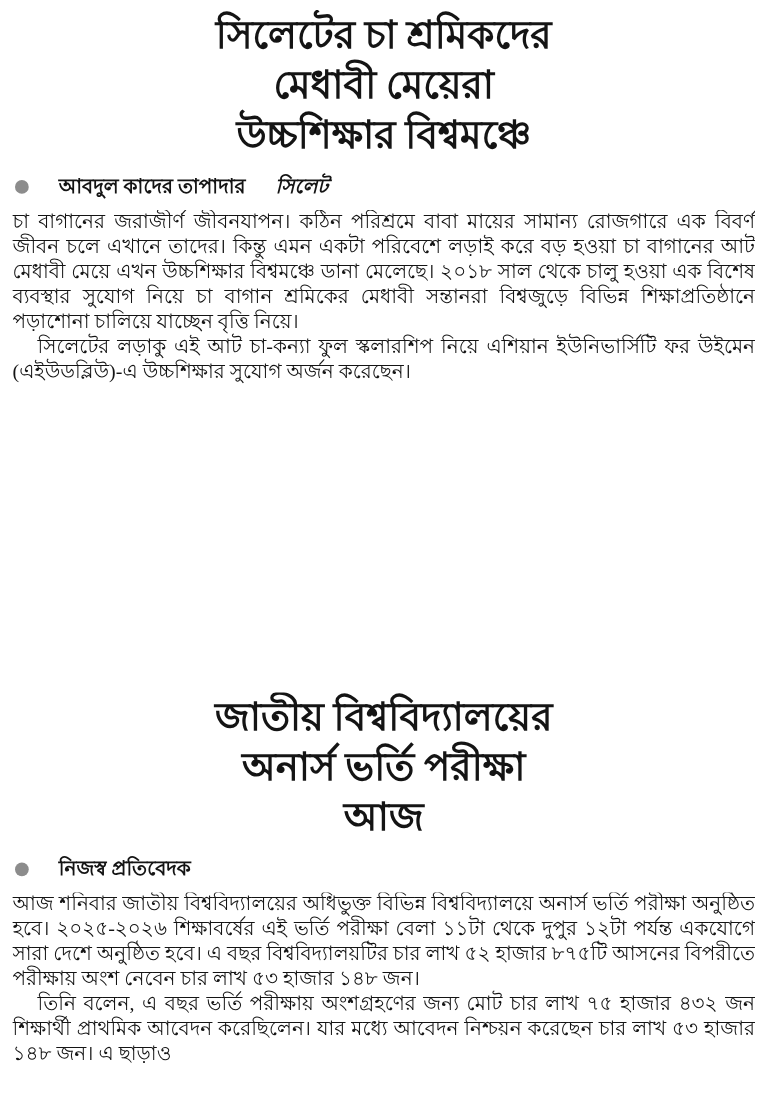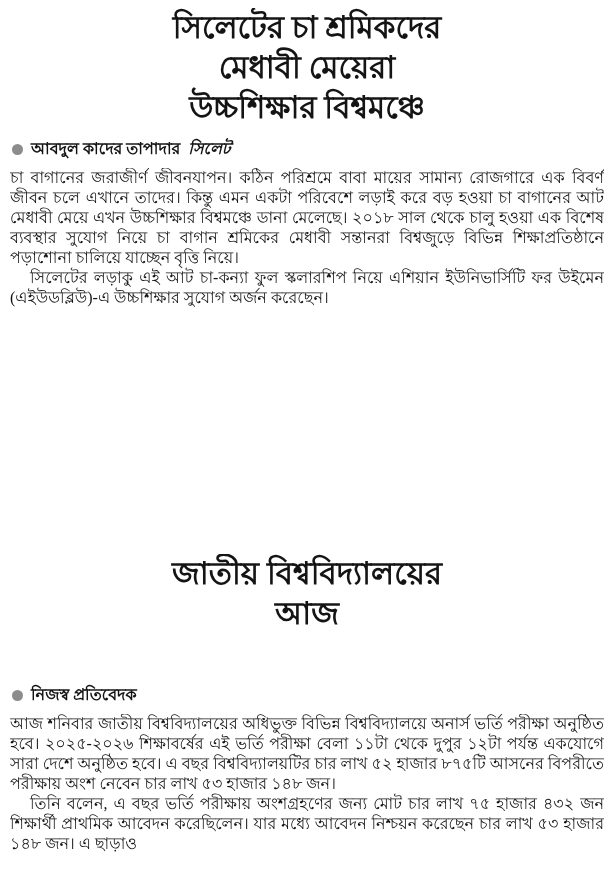--- a/index.html
+++ b/index.html
@@ -18,21 +18,21 @@
   }
   .article { flex: 1; min-width: 0; }
   .headline {
     margin: 2px 0 8px;
     font-size: 31px; line-height: 40px;
     font-weight: 700; text-align: center;
     height: 124px; overflow: hidden;
   }
   .headline span { display: block; }
   .byline {
-    display: flex; align-items: center; gap: 8px;
+    display: flex; align-items: center; gap: 24px;
     font-size: 16px; font-weight: 700;
     margin: 4px 0 10px 2px; height: 18px;
   }
   .byline-bullet {
     width: 11px; height: 11px; border-radius: 50%;
     background: #8c8c8c; flex: 0 0 11px;
   }
   .byline-location { font-style: italic; font-weight: 700; }
   .article-body {
     font-size: 16px; line-height: 20px;
@@ -90,20 +90,21 @@
     </div>
     <div class="article-body">
       <p>চা বাগানের জরাজীর্ণ জীবনযাপন। কঠিন পরিশ্রমে বাবা মায়ের সামান্য রোজগারে এক বিবর্ণ জীবন চলে এখানে তাদের। কিন্তু এমন একটা পরিবেশে লড়াই করে বড় হওয়া চা বাগানের আট মেধাবী মেয়ে এখন উচ্চশিক্ষার বিশ্বমঞ্চে ডানা মেলেছে। ২০১৮ সাল থেকে চালু হওয়া এক বিশেষ ব্যবস্থার সুযোগ নিয়ে চা বাগান শ্রমিকের মেধাবী সন্তানরা বিশ্বজুড়ে বিভিন্ন শিক্ষাপ্রতিষ্ঠানে পড়াশোনা চালিয়ে যাচ্ছেন বৃত্তি নিয়ে।</p>
       <p class="indent">সিলেটের লড়াকু এই আট চা-কন্যা ফুল স্কলারশিপ নিয়ে এশিয়ান ইউনিভার্সিটি ফর উইমেন (এইউডব্লিউ)-এ উচ্চশিক্ষার সুযোগ অর্জন করেছেন।</p>
     </div>
   </div>
 
   <div class="article">
     <h1 class="headline">
       <span>জাতীয় বিশ্ববিদ্যালয়ের</span>
+      <span>অনার্স ভর্তি পরীক্ষা</span>
       <span>আজ</span>
     </h1>
     <div class="byline">
       <span class="byline-bullet"></span>
       <span>নিজস্ব প্রতিবেদক</span>
     </div>
     <div class="article-body">
       <p>আজ শনিবার জাতীয় বিশ্ববিদ্যালয়ের অধিভুক্ত বিভিন্ন বিশ্ববিদ্যালয়ে অনার্স ভর্তি পরীক্ষা অনুষ্ঠিত হবে। ২০২৫-২০২৬ শিক্ষাবর্ষের এই ভর্তি পরীক্ষা বেলা ১১টা থেকে দুপুর ১২টা পর্যন্ত একযোগে সারা দেশে অনুষ্ঠিত হবে। এ বছর বিশ্ববিদ্যালয়টির চার লাখ ৫২ হাজার ৮৭৫টি আসনের বিপরীতে পরীক্ষায় অংশ নেবেন চার লাখ ৫৩ হাজার ১৪৮ জন।</p>
       <p class="indent"><span>তিনি বলেন, এ বছর ভর্তি পরীক্ষায় অংশগ্রহণের জন্য মোট চার লাখ ৭৫ হাজার ৪৩২ জন শিক্ষার্থী প্রাথমিক আবেদন করেছিলেন। যার মধ্যে আবেদন নিশ্চয়ন করেছেন চার লাখ ৫৩ হাজার ১৪৮ জন। এ ছাড়াও</span></p>
     </div>

